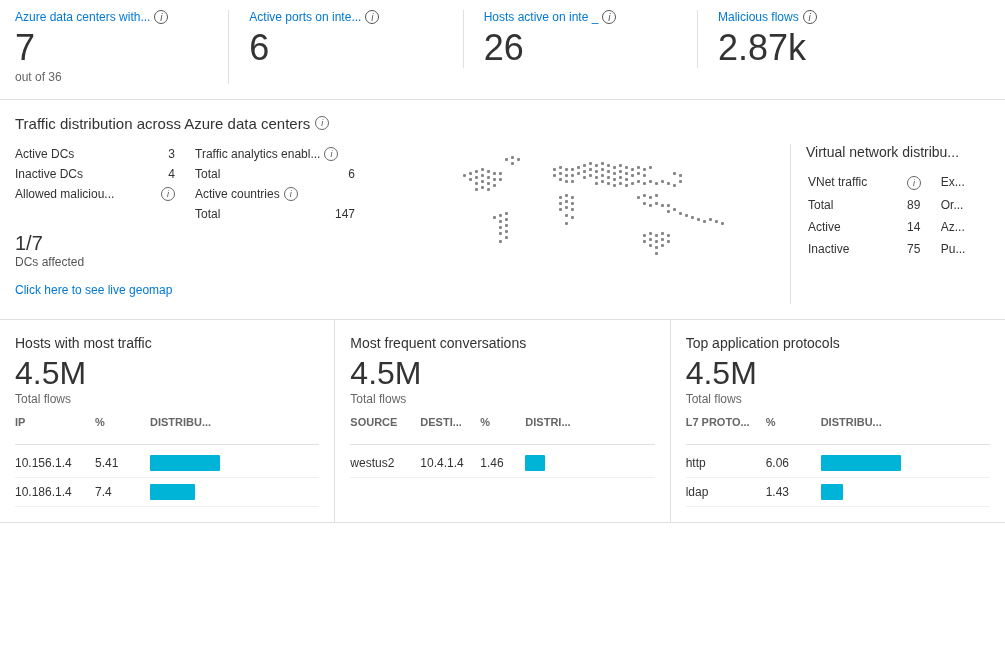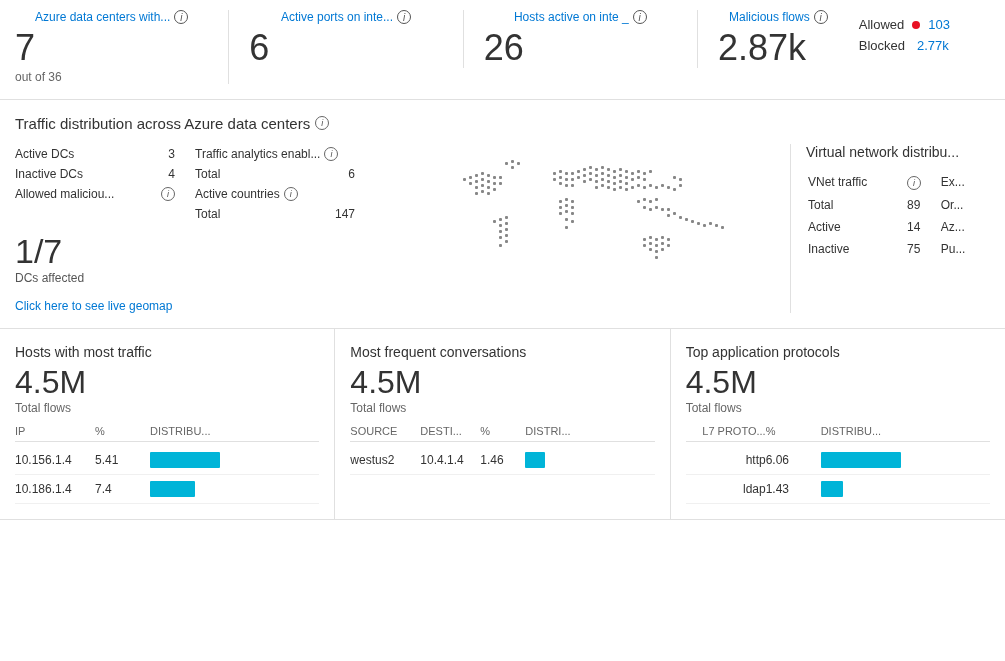--- a/index.html
+++ b/index.html
@@ -20,21 +20,20 @@
     }
     .metric-block:last-child { border-right: none; }
     .metric-label {
       color: #0078d4;
       font-size: 12px;
       cursor: pointer;
       display: flex;
       align-items: center;
       gap: 4px;
       margin-bottom: 4px;
-      justify-content: center;
     }
     .metric-label .info-icon {
       width: 14px; height: 14px;
       border: 1px solid #555;
       border-radius: 50%;
       display: inline-flex;
       align-items: center;
       justify-content: center;
       font-size: 10px;
       color: #555;
@@ -99,21 +98,21 @@
       display: flex;
       justify-content: space-between;
       padding: 3px 0;
       font-size: 12px;
       color: #333;
       padding-right: 20px;
     }
     .stat-label { color: #333; }
     .stat-value { color: #333; }
     .big-fraction {
-      font-size: 34px;
+      font-size: 20px;
       font-weight: 300;
       margin-top: 8px;
     }
     .dcs-label { font-size: 12px; color: #555; }
     .geomap-link {
       color: #0078d4;
       font-size: 12px;
       cursor: pointer;
       margin-top: 14px;
       display: block;
@@ -174,41 +173,41 @@
     }
     .panel-sub {
       font-size: 12px;
       color: #666;
       margin-bottom: 10px;
     }
     .table-header {
       display: flex;
       font-size: 11px;
       color: #666;
-      font-weight: 400;
+      font-weight: 700;
       text-transform: uppercase;
       border-bottom: 1px solid #e0e0e0;
-      padding-bottom: 4px;
+      padding-bottom: 16px;
       margin-bottom: 4px;
     }
     .table-row-data {
       display: flex;
       align-items: center;
       padding: 6px 0;
       border-bottom: 1px solid #f0f0f0;
       font-size: 12px;
     }
     .col-ip { width: 80px; }
     .col-pct { width: 55px; }
     .col-dist { flex: 1; }
     .col-src { width: 70px; }
     .col-dst { width: 60px; }
     .col-pct2 { width: 45px; }
     .col-distri { flex: 1; }
-    .col-proto { width: 80px; text-align: right; }
+    .col-proto { width: 80px; }
     .col-pct3 { width: 55px; }
     .col-dist3 { flex: 1; }
 
     .bar {
       height: 16px;
       background: #00b4d8;
       border-radius: 1px;
     }
 
     .info-icon {
@@ -255,31 +254,20 @@
     <div class="metric-value">26</div>
   </div>
 
   <div class="metric-block malicious-block" style="display:flex; align-items:flex-start; border-right:none;">
     <div style="flex:1;">
       <div class="metric-label">
         <span>Malicious flows</span>
         <span class="info-icon">i</span>
       </div>
       <div class="metric-value">2.87k</div>
-    </div>
-    <div class="malicious-right" style="margin-left:20px; margin-top:5px;">
-      <div class="malicious-row">
-        <span>Allowed</span>
-        <span class="dot"></span>
-        <span class="malicious-count">103</span>
-      </div>
-      <div class="malicious-row">
-        <span>Blocked</span>
-        <span class="malicious-count" style="margin-left:4px;">2.77k</span>
-      </div>
     </div>
   </div>
 </div>
 
 <div class="section">
   <div class="section-title">
     <span>Traffic distribution across Azure data centers</span>
     <span class="info-icon">i</span>
   </div>
   <div class="traffic-section">

